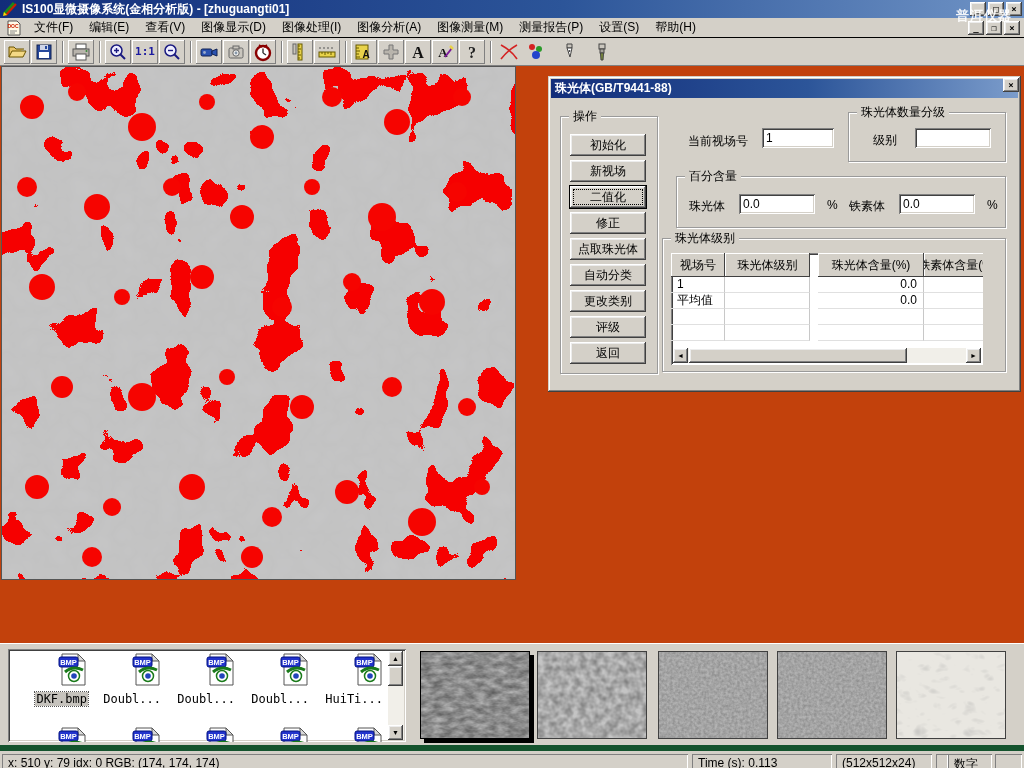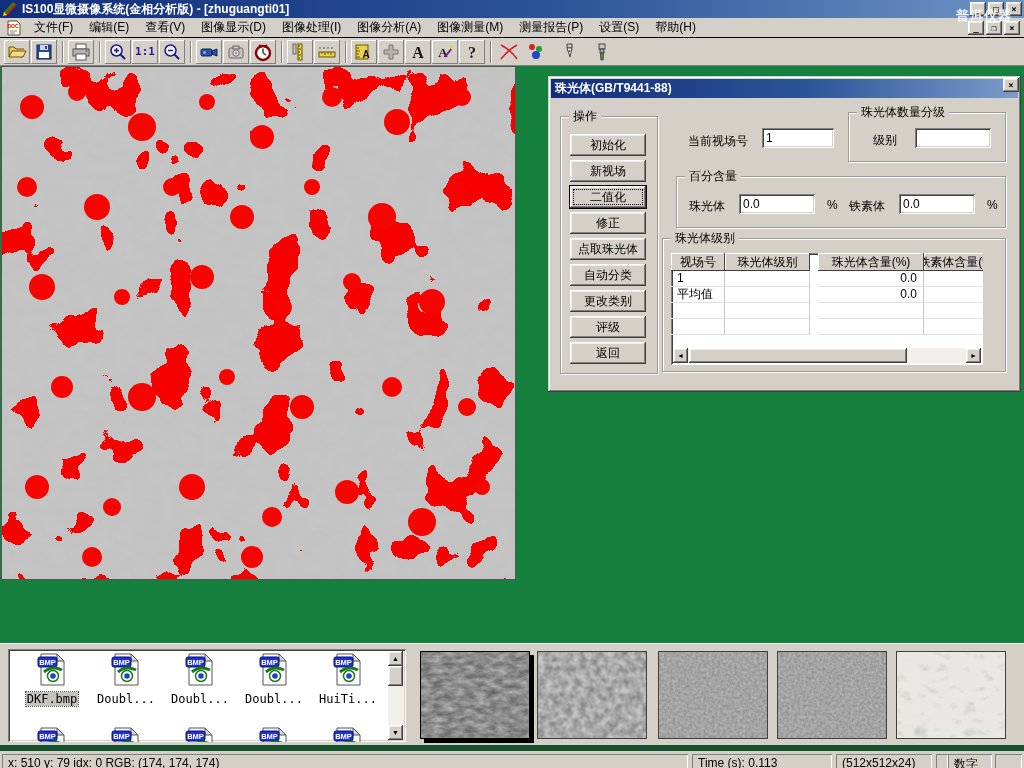--- a/index.html
+++ b/index.html
@@ -24,48 +24,48 @@
   .menubar .menu-item { padding:2px 8px; white-space:nowrap; cursor:default; }
   .menubar .btns { margin-left:auto; display:flex; margin-right:2px; }
 
   
   .toolbar { position:absolute; left:0; top:38px; width:1024px; height:28px; background:#d4d0c8; border-bottom:1px solid #808080; display:flex; align-items:center; padding-left:4px; }
   .tbtn { width:26px; height:24px; background:#d4d0c8; box-shadow:inset -1px -1px 0 #808080, inset 1px 1px 0 #fff; display:flex; align-items:center; justify-content:center; margin-right:1px; }
   .tsep { width:2px; height:22px; margin:0 4px; border-left:1px solid #808080; border-right:1px solid #fff; }
   .one2one { color:#1a1aa0; font-weight:bold; font-size:11px; font-family:"DejaVu Sans Mono",monospace; }
 
   
-  .workspace { position:absolute; left:0; top:66px; width:1024px; height:577px; background:#15803d; }
+  .workspace { position:absolute; left:0; top:66px; width:1024px; height:577px; background:#c2410c; }
   .canvas { position:absolute; left:2px; top:1px; width:513px; height:512px; background:#c2c2c2; outline:1px solid #555; }
 
   
   .dialog { position:absolute; left:548px; top:10px; width:473px; height:316px; background:#d4d0c8; box-shadow:inset -1px -1px 0 #404040, inset 1px 1px 0 #d4d0c8, inset -2px -2px 0 #808080, inset 2px 2px 0 #fff; z-index:40; }
   .dlg-title { position:absolute; left:3px; top:3px; right:3px; height:19px; background:linear-gradient(90deg,#122d7a 0%,#2c5599 55%,#7b9ccb 100%); color:#fff; font-weight:bold; display:flex; align-items:center; padding:0 4px; }
   .dlg-close { position:absolute; right:2px; top:2px; width:16px; height:14px; }
   .dlg-btn { position:absolute; left:22px; width:76px; height:22px; display:flex; align-items:center; justify-content:center; font-size:12px; }
   .dlg-btn.focused { box-shadow:0 0 0 1px #000, inset -1px -1px 0 #404040, inset 1px 1px 0 #fff, inset -2px -2px 0 #808080, inset 2px 2px 0 #ececec; outline:1px dotted #000; outline-offset:-4px; }
   .field { position:absolute; height:20px; font-family:"Liberation Sans","DejaVu Sans",sans-serif; font-size:12px; padding:2px 4px; border:none; }
   .lbl { position:absolute; white-space:nowrap; }
 
   
   .mtable { position:absolute; left:8px; top:14px; width:312px; height:112px; background:#fff; box-shadow:inset 1px 1px 0 #808080, inset -1px -1px 0 #fff, inset 2px 2px 0 #404040; overflow:hidden; }
-  .mt-head { display:flex; height:18px; }
+  .mt-head { display:flex; height:24px; }
   .mt-head .hcell { background:#d4d0c8; box-shadow:inset -1px -1px 0 #404040, inset 1px 1px 0 #fff; display:flex; align-items:center; justify-content:center; white-space:nowrap; overflow:hidden; flex:none; }
   .mt-row { display:flex; height:16px; }
   .mt-row .cell { border-right:1px solid #c8c8c8; border-bottom:1px solid #e0e0e0; padding:0 6px; white-space:nowrap; overflow:hidden; flex:none; line-height:15px; }
   .c0{width:54px;} .c1{width:85px;} .c2{width:106px;margin-left:8px;} .c3{width:67px;border-right:none!important;}
   .num { text-align:right; }
   .hscroll { position:absolute; left:2px; bottom:2px; right:2px; height:15px; background:#f1efe9; display:flex; }
   .sb-btn { width:15px; height:15px; flex:none; display:flex; align-items:center; justify-content:center; font-size:7px; color:#000; }
   .hscroll .thumb { height:15px; width:218px; margin-left:1px; }
 
   
   .filepanel { position:absolute; left:0; top:643px; width:1024px; height:102px; background:#d4d0c8; border-top:1px solid #fff; }
   .filelist { position:absolute; left:8px; top:5px; width:398px; height:93px; overflow:hidden; }
-  .fitem { position:absolute; width:72px; text-align:center; }
+  .fitem { position:absolute; width:72px; text-align:right; }
   .fitem .fname { display:inline-block; font-family:"DejaVu Sans Mono",monospace; font-size:12px; margin-top:2px; padding:0 1px; white-space:nowrap; }
   .fitem.selected .fname { background:#c6c3bd; outline:1px dotted #555; }
   .vscroll { position:absolute; right:2px; top:2px; width:16px; height:89px; background:#f1efe9; }
   .vscroll .sb-btn { width:15px; }
   .vscroll .thumb { position:absolute; left:0; top:15px; width:15px; height:20px; }
   .thumbimg { position:absolute; top:7px; width:110px; height:88px; border:1px solid #404040; }
   .thumbimg.selected { border:1px solid #000; box-shadow:4px 4px 0 #000; }
 
   
   .statusbar { position:absolute; left:0; top:745px; width:1024px; height:26px; background:#d4d0c8; border-top:6px solid #14532d; }

